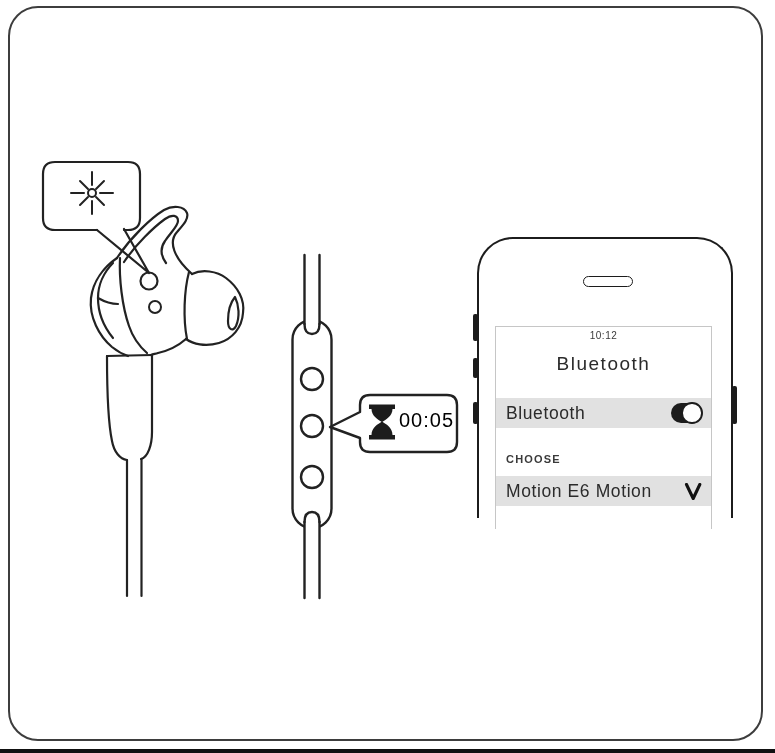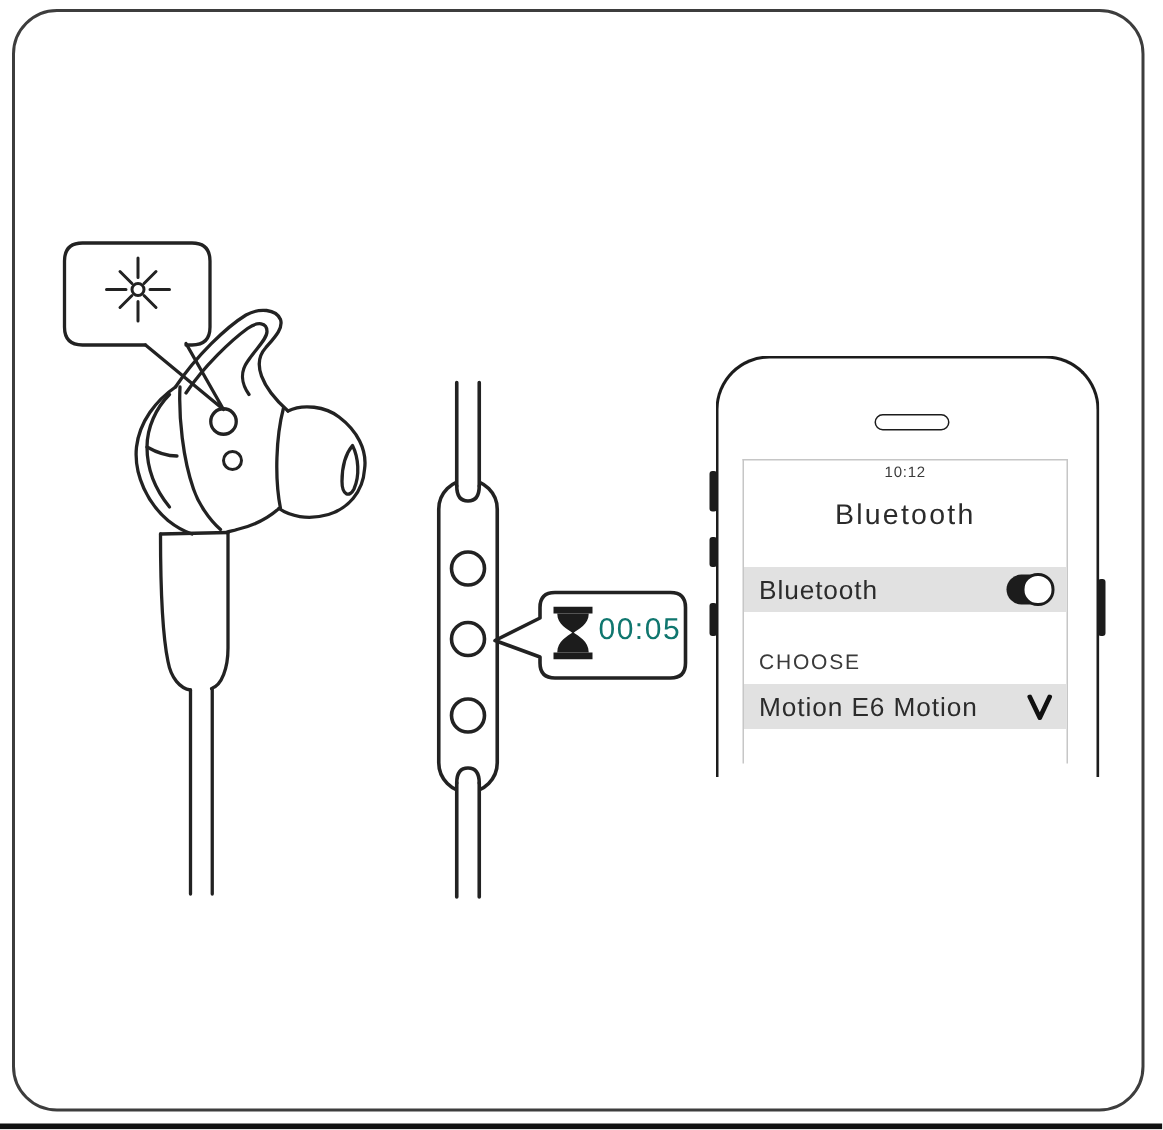--- a/index.html
+++ b/index.html
@@ -21,42 +21,42 @@
     left:477px;top:237px;width:256px;height:281px;box-sizing:border-box;
     border:2.5px solid #1c1c1c;border-bottom:none;border-radius:36px 36px 0 0;background:#fff;
   }
   #phone-speaker{
     left:583px;top:276px;width:50px;height:11px;box-sizing:border-box;
     border:1.8px solid #1c1c1c;border-radius:6px;background:#fff;
   }
   .side-btn{width:4.5px;background:#1c1c1c;border-radius:2px;}
   
   #phone-screen{
-    left:495px;top:306px;width:217px;height:203px;box-sizing:border-box;
+    left:495px;top:326px;width:217px;height:203px;box-sizing:border-box;
     border:1.3px solid #c6c6c6;border-bottom:none;background:#fff;overflow:hidden;
   }
   .scr{position:absolute;left:0;width:100%;}
   #status-time{top:3px;text-align:center;font-size:10px;letter-spacing:.5px;color:#3a3a3a;}
   #screen-title{top:26px;text-align:center;font-size:19px;letter-spacing:1.5px;color:#2b2b2b;}
   .row{height:30px;background:#e1e1e1;}
   #bluetooth-row{top:71px;}
   #device-row{top:149px;}
   .row-label{
     position:absolute;left:10px;top:0;line-height:30px;font-size:17.5px;
     letter-spacing:.6px;color:#2b2b2b;white-space:nowrap;
   }
-  #choose-label{top:126px;left:10px;width:auto;font-size:14px;letter-spacing:1.2px;color:#3a3a3a;}
+  #choose-label{top:126px;left:10px;width:auto;font-size:11px;letter-spacing:1.2px;color:#3a3a3a;font-weight:bold;}
   
   #bluetooth-toggle{position:absolute;right:10px;top:5px;width:30px;height:20px;
     background:#1c1c1c;border-radius:10.5px;}
   #toggle-knob{position:absolute;right:-1.5px;top:-.75px;width:21.5px;height:21.5px;
     box-sizing:border-box;background:#fff;border:2.6px solid #1c1c1c;border-radius:50%;}
   #device-check{position:absolute;right:9px;top:7px;}
   
-  #timer-text{left:399px;top:409px;font-size:20px;letter-spacing:1px;color:#0f766e;}
+  #timer-text{left:399px;top:409px;font-size:20px;letter-spacing:1px;color:#000000;}
 </style>
 </head>
 <body>
 
 <div id="stage">
 
   <div id="page-frame" class="abs"></div>
 
   <svg id="art" class="abs" viewBox="0 0 775 753">
     <g stroke="#222" stroke-width="2.2" fill="none" stroke-linecap="round" stroke-linejoin="round">

